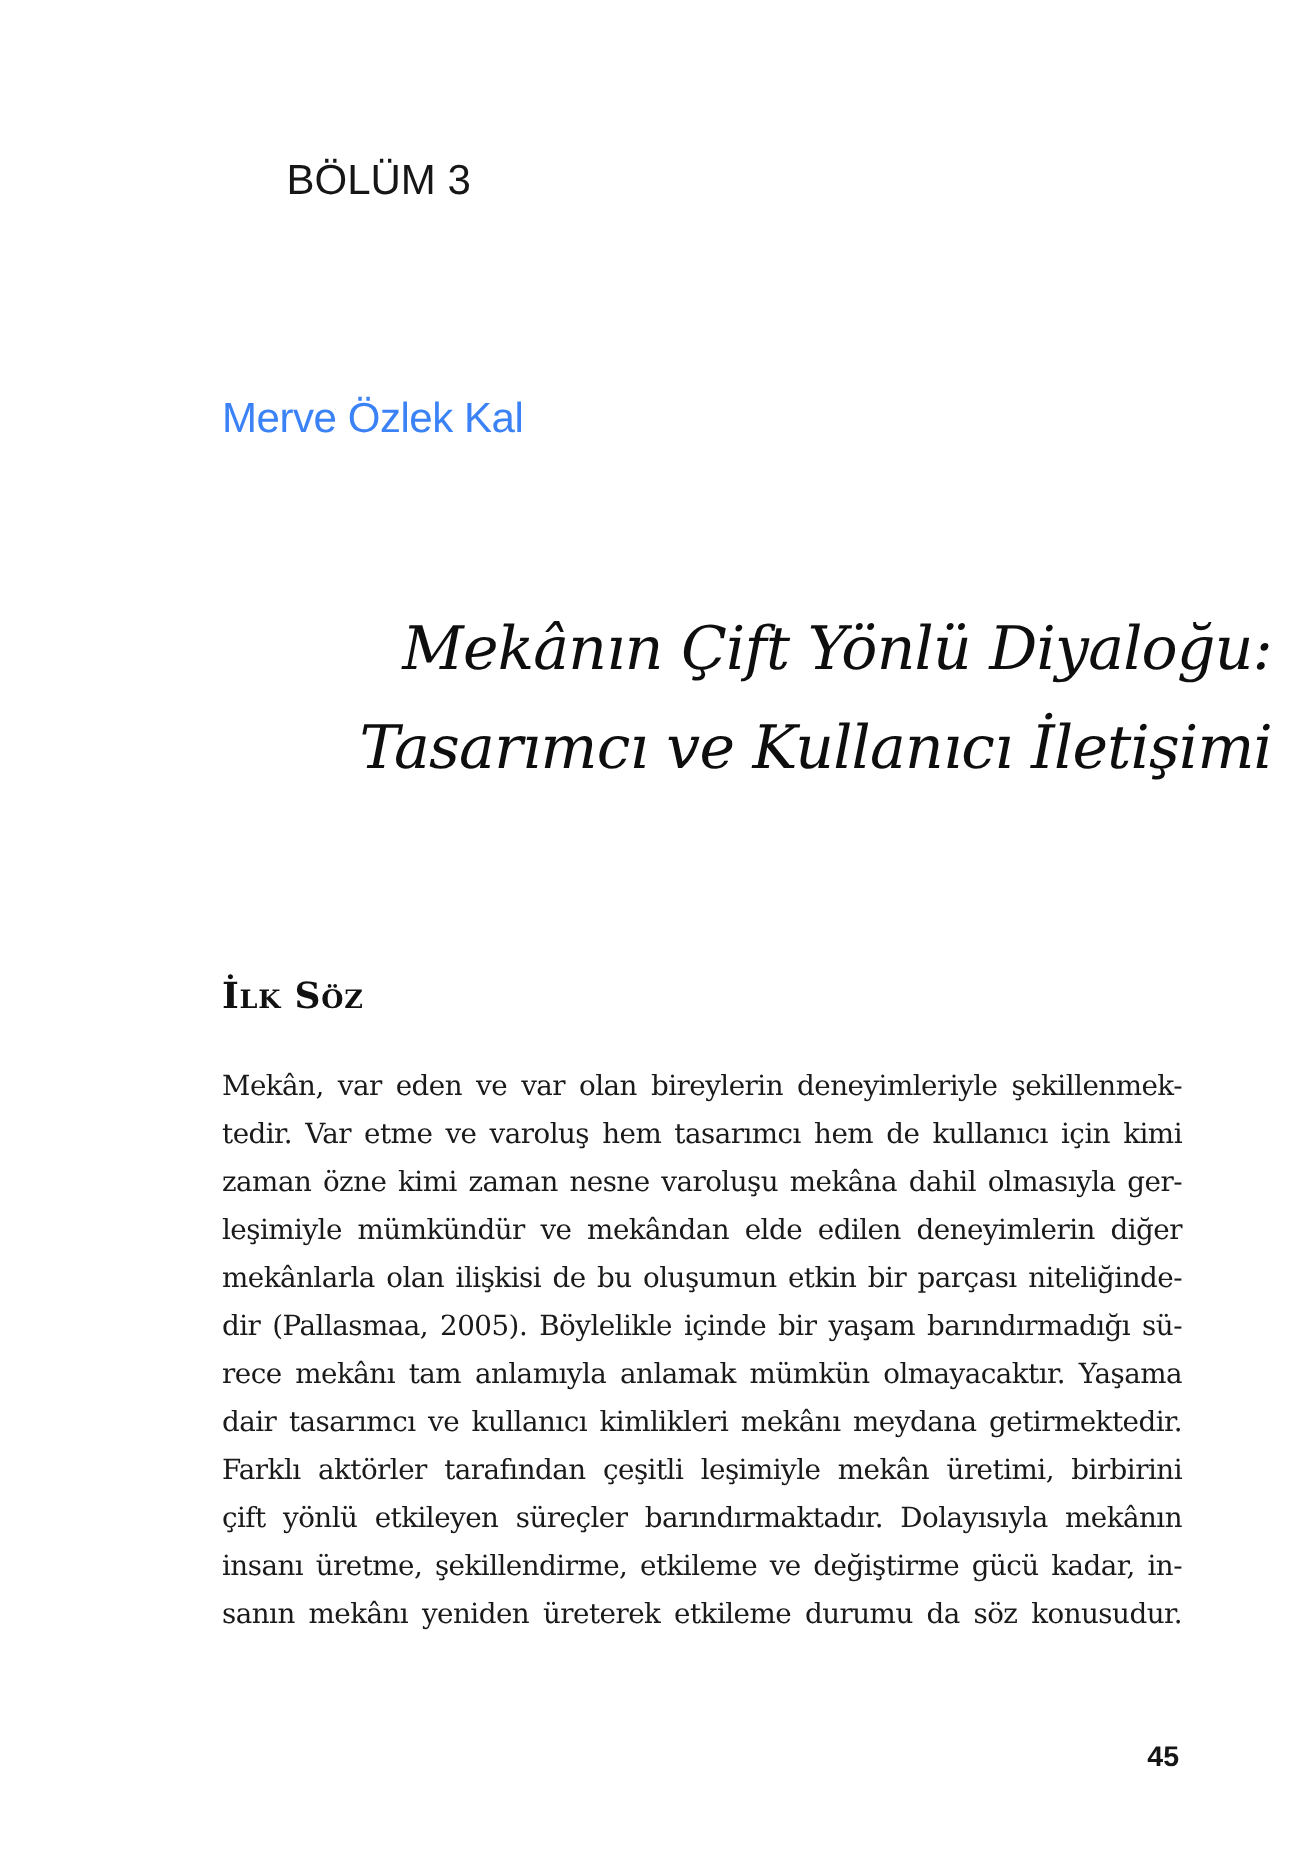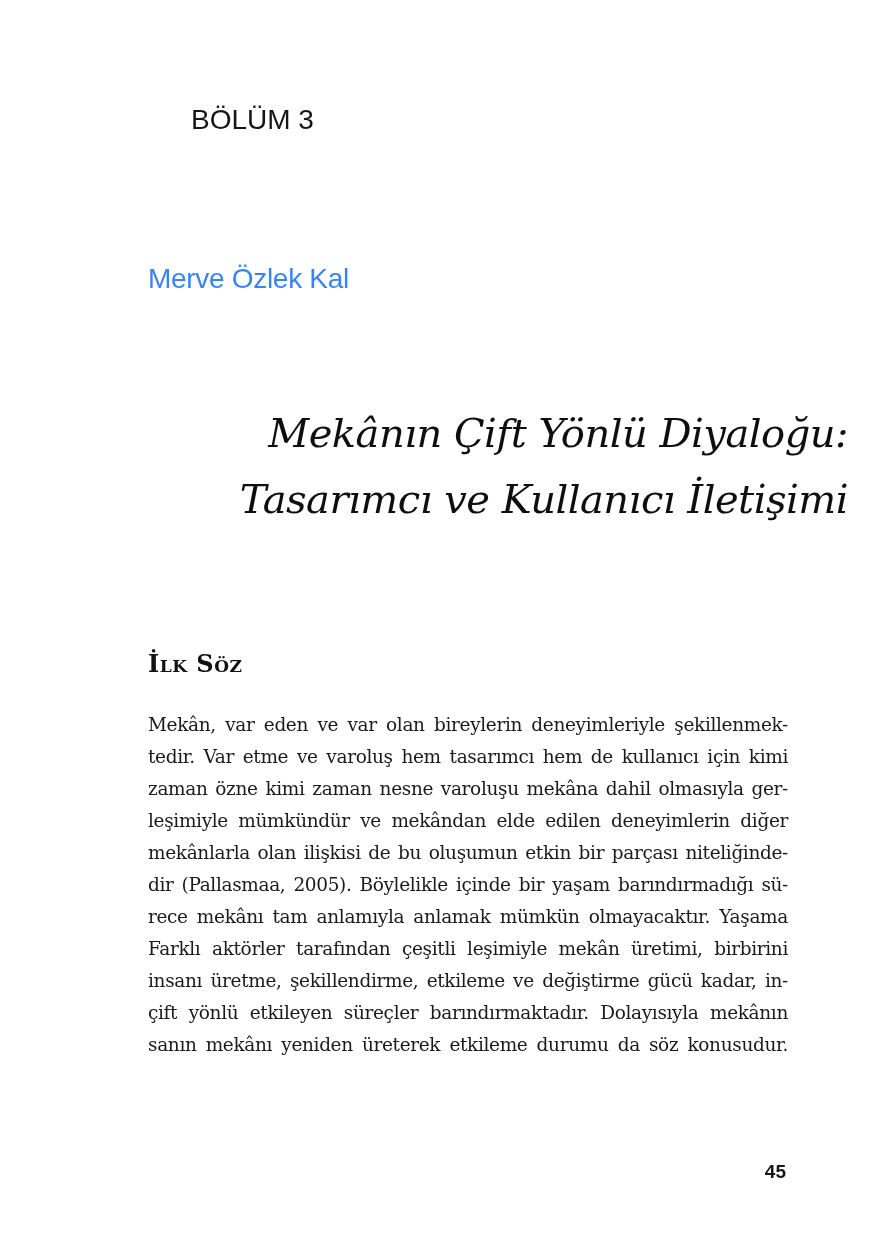--- a/index.html
+++ b/index.html
@@ -116,21 +116,22 @@
   <h2 class="section-heading">İlk Söz</h2>
 
   <div class="body-text">
     <div class="body-line">Mekân, var eden ve var olan bireylerin deneyimleriyle şekillenmek-</div>
     <div class="body-line">tedir. Var etme ve varoluş hem tasarımcı hem de kullanıcı için kimi</div>
     <div class="body-line">zaman özne kimi zaman nesne varoluşu mekâna dahil olmasıyla ger-</div>
     <div class="body-line">leşimiyle mümkündür ve mekândan elde edilen deneyimlerin diğer</div>
     <div class="body-line">mekânlarla olan ilişkisi de bu oluşumun etkin bir parçası niteliğinde-</div>
     <div class="body-line">dir (Pallasmaa, 2005). Böylelikle içinde bir yaşam barındırmadığı sü-</div>
     <div class="body-line">rece mekânı tam anlamıyla anlamak mümkün olmayacaktır. Yaşama</div>
+    <div class="body-line">dair tasarımcı ve kullanıcı kimlikleri mekânı meydana getirmektedir.</div>
     <div class="body-line">Farklı aktörler tarafından çeşitli leşimiyle mekân üretimi, birbirini</div>
+    <div class="body-line">çift yönlü etkileyen süreçler barındırmaktadır. Dolayısıyla mekânın</div>
     <div class="body-line">insanı üretme, şekillendirme, etkileme ve değiştirme gücü kadar, in-</div>
-    <div class="body-line">çift yönlü etkileyen süreçler barındırmaktadır. Dolayısıyla mekânın</div>
     <div class="body-line">sanın mekânı yeniden üreterek etkileme durumu da söz konusudur.</div>
   </div>
 
   <div class="folio">45</div>
 
 </div>
 
 </body></html>

